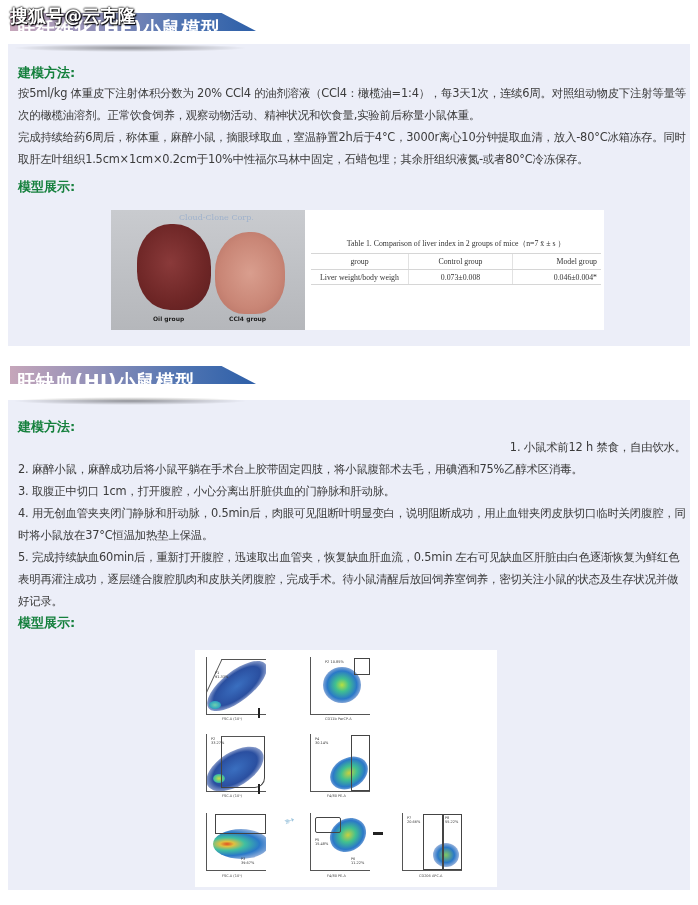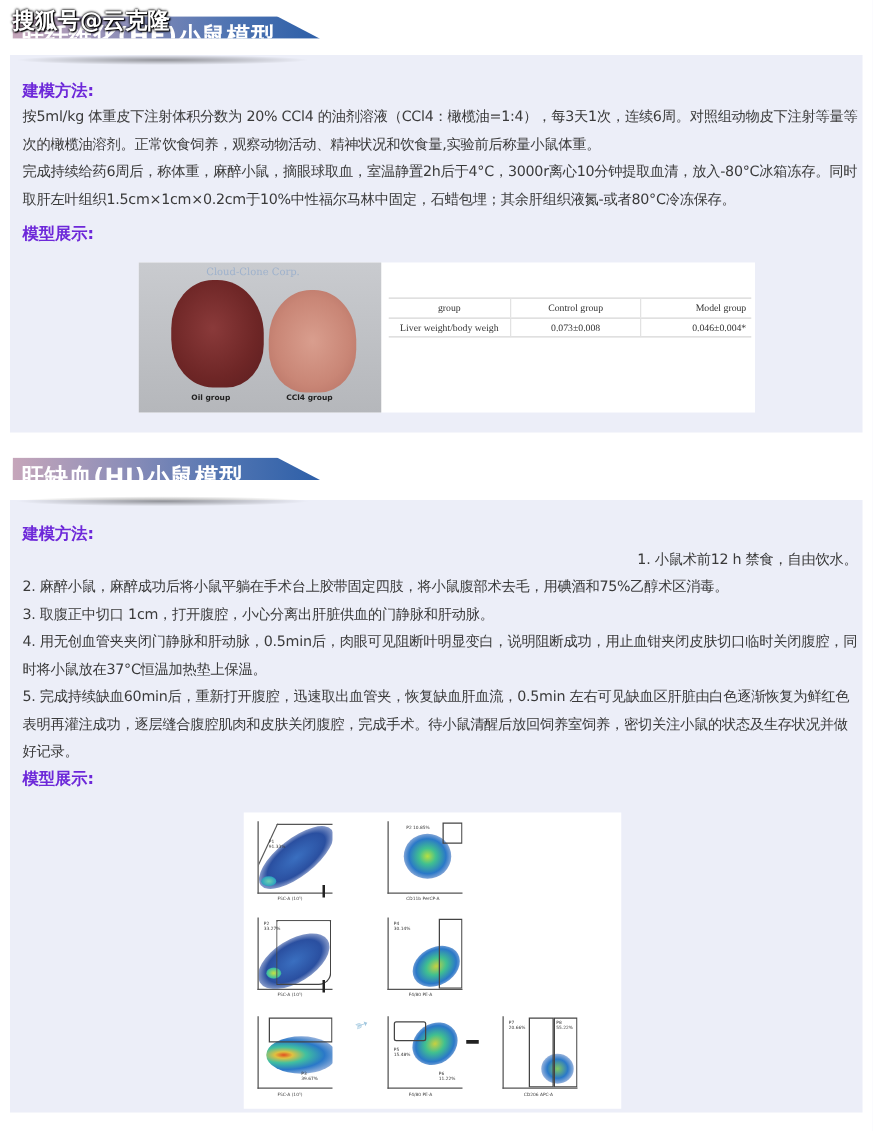--- a/index.html
+++ b/index.html
@@ -35,40 +35,40 @@
   #banner2 { top: 366px; }
   #banner2-shadow { top: 397px; }
   .banner-title {
     position: absolute; left: 6px; top: 3px;
     font-size: 19px; font-weight: bold; color: #ffffff; white-space: nowrap;
     letter-spacing: 0.5px;
   }
 
   .h-label {
     position: absolute; left: 18px;
-    font-size: 13px; font-weight: bold; color: #6d28d9;
+    font-size: 13px; font-weight: bold; color: #15803d;
   }
   .para {
     position: absolute; left: 18px; width: 668px;
     font-size: 11.4px; line-height: 22px; color: #3a3a3a;
     letter-spacing: -0.2px;
   }
 
   
   #fig1 {
     position: absolute; left: 111px; top: 210px; width: 493px; height: 120px;
     background: #fff;
   }
   #liver-photo {
     position: absolute; left: 0; top: 0; width: 194px; height: 120px;
     background: linear-gradient(180deg, #c9cbcf 0%, #b5b7bb 100%);
     overflow: hidden;
   }
   .photo-watermark {
-    position: absolute; left: 54px; top: 3px; font-size: 8px; color: #9fb2cc;
+    position: absolute; left: 68px; top: 3px; font-size: 8px; color: #9fb2cc;
     font-family: "DejaVu Serif", serif; 
   }
   .liver-left {
     position: absolute; left: 26px; top: 14px; width: 74px; height: 86px;
     background: radial-gradient(ellipse at 45% 45%, #8a3a3a 0%, #6e2626 60%, #5a1d1f 100%);
     border-radius: 45% 50% 40% 45%;
   }
   .liver-right {
     position: absolute; left: 104px; top: 22px; width: 70px; height: 82px;
     background: radial-gradient(ellipse at 50% 50%, #d99e8e 0%, #c98676 60%, #b36f62 100%);
@@ -141,20 +141,21 @@
 
 <div id="fig1">
   <div id="liver-photo">
     <div class="photo-watermark">Cloud-Clone Corp.</div>
     <div class="liver-left"></div>
     <div class="liver-right"></div>
     <div class="photo-caption" id="cap-oil">Oil group</div>
     <div class="photo-caption" id="cap-ccl4">CCl4 group</div>
   </div>
   <div id="liver-table">
+    <div class="t-caption">Table 1.    Comparison of liver index in 2 groups of mice（n=7  x̄ ± s ）</div>
     <div class="t-row">
       <div class="t-c1">group</div>
       <div class="t-c2">Control group</div>
       <div class="t-c3">Model group</div>
     </div>
     <div class="t-row">
       <div class="t-c1">Liver weight/body weigh</div>
       <div class="t-c2">0.073±0.008</div>
       <div class="t-c3">0.046±0.004*</div>
     </div>

